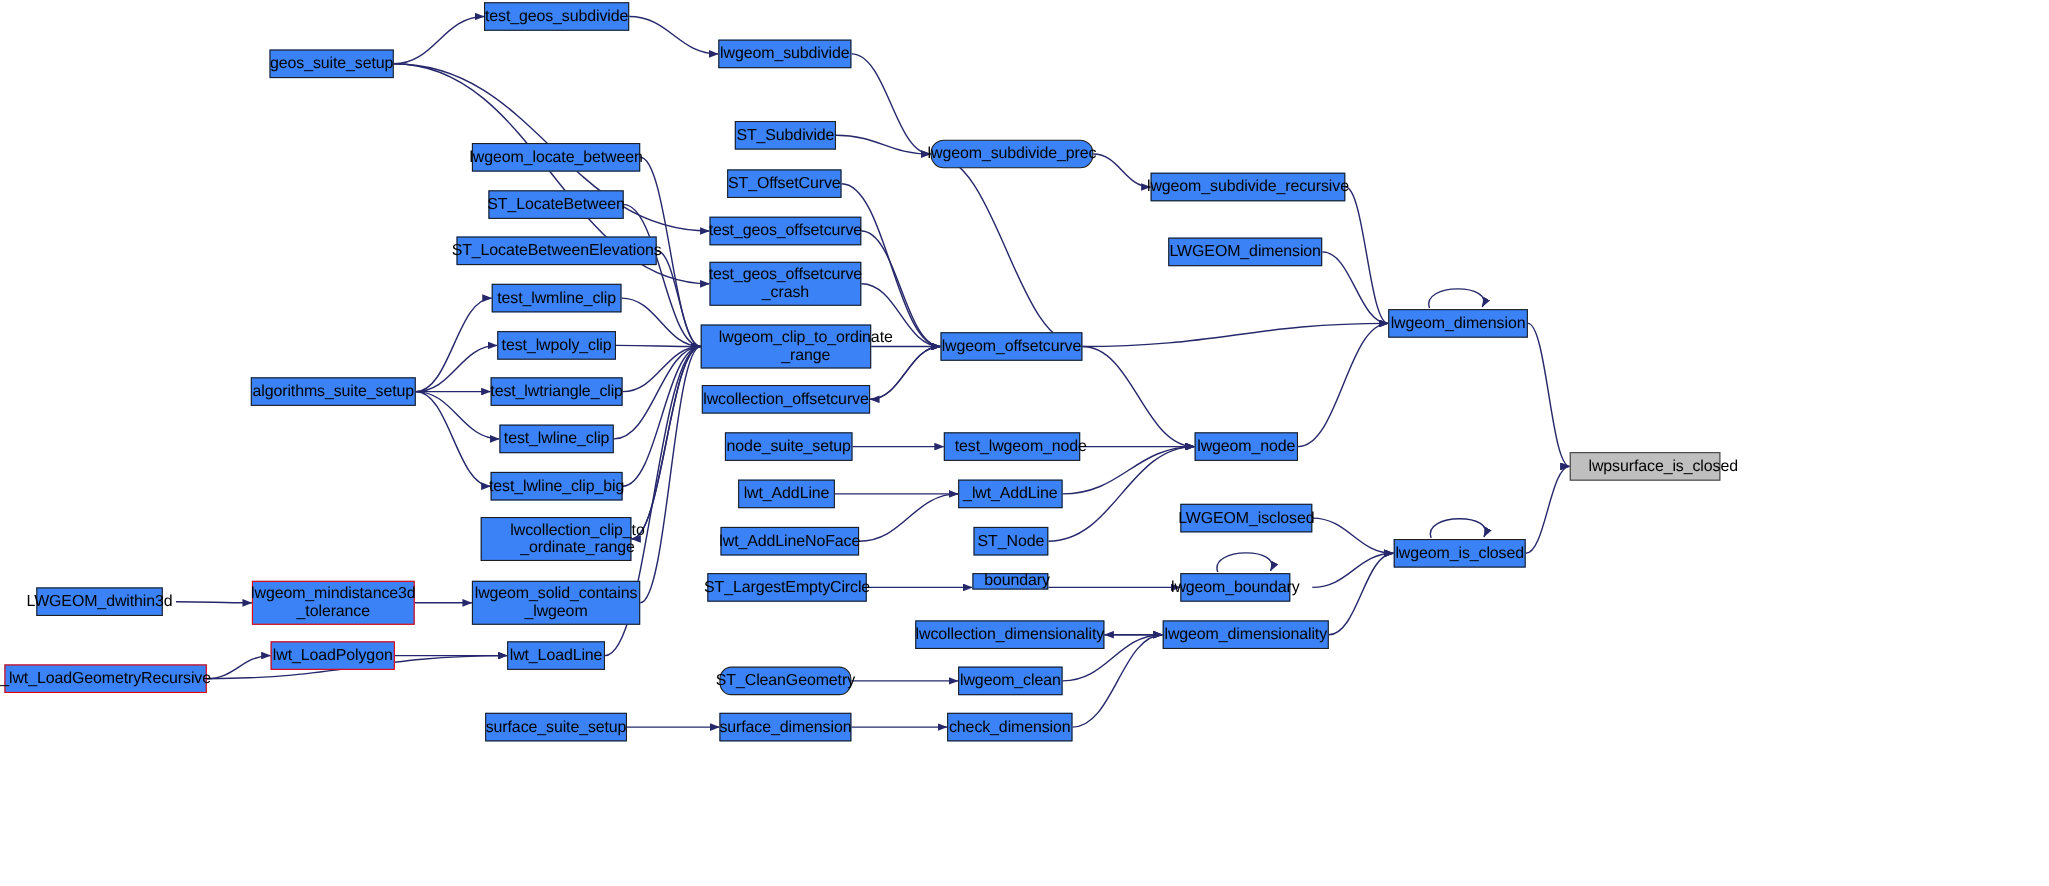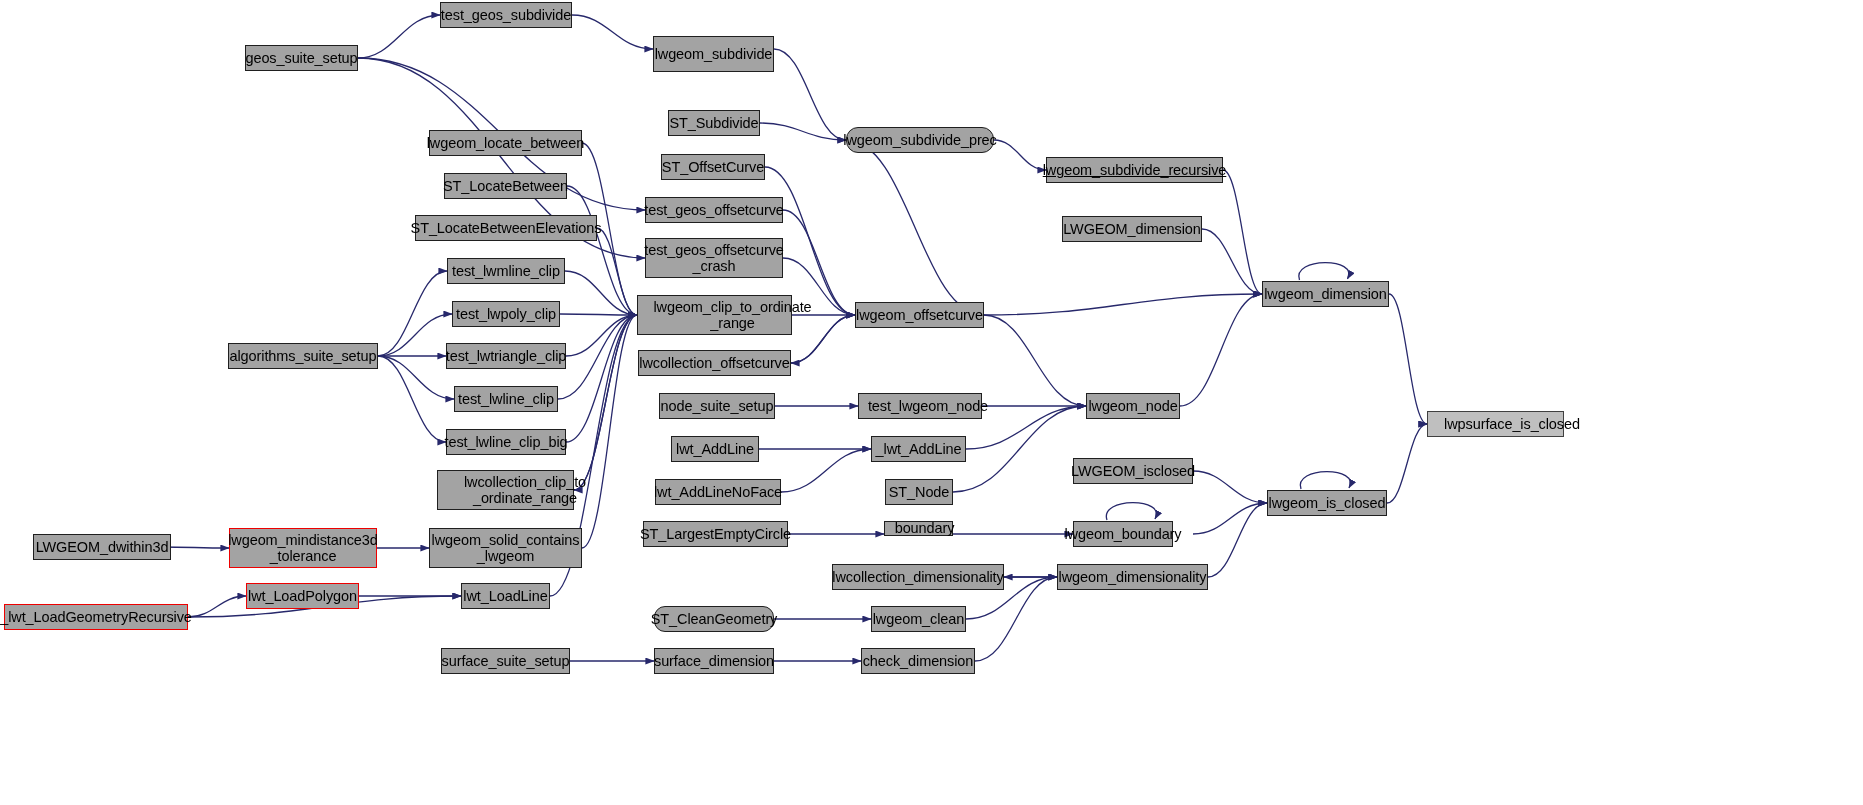--- a/index.html
+++ b/index.html
@@ -21,21 +21,21 @@
     left: 0;
     top: 0;
     width: 1863px;
     height: 805px;
     pointer-events: none;
   }
   .node {
     position: absolute;
     box-sizing: border-box;
     border: 1px solid #1f1f1f;
-    background: #a3a3a3;
+    background: #3b82f6;
     color: #000000;
     font-size: 14.5px;
     line-height: 1.12;
     display: flex;
     align-items: center;
     justify-content: center;
     text-align: center;
     white-space: pre-line;
     letter-spacing: -0.1px;
     z-index: 5;
@@ -122,24 +122,24 @@
         <path d="M774,619 C817.65,619 827.35,619 871,619" fill="none" stroke="#27286b" stroke-width="1.3" marker-end="url(#arrow)"></path>
         <path d="M966,619 C1006.95,619 1016.05,577 1057,577" fill="none" stroke="#27286b" stroke-width="1.3" marker-end="url(#arrow)"></path>
         <path d="M570,661 C607.8,661 616.2,661 654,661" fill="none" stroke="#27286b" stroke-width="1.3" marker-end="url(#arrow)"></path>
         <path d="M774,661 C813.15,661 821.85,661 861,661" fill="none" stroke="#27286b" stroke-width="1.3" marker-end="url(#arrow)"></path>
         <path d="M975,661 C1011.9,661 1020.1,577 1057,577" fill="none" stroke="#27286b" stroke-width="1.3" marker-end="url(#arrow)"></path>
       </g>
   </svg>
   <div id="node-layer">
       <div class="node" style="left: 245px; top: 45px; width: 113px; height: 26px;">geos_suite_setup</div>
       <div class="node" style="left: 440px; top: 2px; width: 132px; height: 26px;">test_geos_subdivide</div>
-      <div class="node" style="left: 653px; top: 36px; width: 121px; height: 36px;">lwgeom_subdivide</div>
+      <div class="node" style="left: 653px; top: 36px; width: 121px; height: 26px;">lwgeom_subdivide</div>
       <div class="node" style="left: 668px; top: 110px; width: 92px; height: 26px;">ST_Subdivide</div>
       <div class="node" style="left: 846px; top: 127px; width: 148px; height: 26px; border-radius: 12px;">lwgeom_subdivide_prec</div>
-      <div class="node" style="left: 1046px; top: 157px; width: 177px; height: 26px; text-decoration: underline;">lwgeom_subdivide_recursive</div>
+      <div class="node" style="left: 1046px; top: 157px; width: 177px; height: 26px;">lwgeom_subdivide_recursive</div>
       <div class="node" style="left: 429px; top: 130px; width: 153px; height: 26px;">lwgeom_locate_between</div>
       <div class="node" style="left: 444px; top: 173px; width: 123px; height: 26px;">ST_LocateBetween</div>
       <div class="node" style="left: 415px; top: 215px; width: 182px; height: 26px;">ST_LocateBetweenElevations</div>
       <div class="node" style="left: 661px; top: 154px; width: 104px; height: 26px;">ST_OffsetCurve</div>
       <div class="node" style="left: 645px; top: 197px; width: 138px; height: 26px;">test_geos_offsetcurve</div>
       <div class="node" style="left: 645px; top: 238px; width: 138px; height: 40px;">test_geos_offsetcurve
 _crash</div>
       <div class="node" style="left: 1062px; top: 216px; width: 140px; height: 26px;">LWGEOM_dimension</div>
       <div class="node" style="left: 1262px; top: 281px; width: 127px; height: 26px;">lwgeom_dimension</div>
       <div class="node" style="left: 447px; top: 258px; width: 118px; height: 26px;">test_lwmline_clip</div>
@@ -159,21 +159,21 @@
       <div class="node" style="left: 1086px; top: 393px; width: 94px; height: 26px;">lwgeom_node</div>
       <div class="node" style="left: 671px; top: 436px; width: 88px; height: 26px;">lwt_AddLine</div>
       <div class="node" style="left: 871px; top: 436px; width: 95px; height: 26px;">_lwt_AddLine</div>
       <div class="node" style="left: 655px; top: 479px; width: 126px; height: 26px;">lwt_AddLineNoFace</div>
       <div class="node" style="left: 885px; top: 479px; width: 68px; height: 26px;">ST_Node</div>
       <div class="node" style="left: 1073px; top: 458px; width: 120px; height: 26px;">LWGEOM_isclosed</div>
       <div class="node" style="left: 1267px; top: 490px; width: 120px; height: 26px;">lwgeom_is_closed</div>
       <div class="node" style="left: 643px; top: 521px; width: 145px; height: 26px;">ST_LargestEmptyCircle</div>
       <div class="node" style="left: 884px; top: 521px; width: 69px; height: 15px; padding-left: 12px;">boundary</div>
       <div class="node" style="left: 1073px; top: 521px; width: 100px; height: 26px;">lwgeom_boundary</div>
-      <div class="node" style="left: 33px; top: 534px; width: 138px; height: 26px;">LWGEOM_dwithin3d</div>
+      <div class="node" style="left: 33px; top: 534px; width: 115px; height: 26px;">LWGEOM_dwithin3d</div>
       <div class="node red" style="left: 229px; top: 528px; width: 148px; height: 40px;">lwgeom_mindistance3d
 _tolerance</div>
       <div class="node" style="left: 429px; top: 528px; width: 153px; height: 40px;">lwgeom_solid_contains
 _lwgeom</div>
       <div class="node" style="left: 832px; top: 564px; width: 172px; height: 26px;">lwcollection_dimensionality</div>
       <div class="node" style="left: 1057px; top: 564px; width: 151px; height: 26px;">lwgeom_dimensionality</div>
       <div class="node red" style="left: 246px; top: 583px; width: 113px; height: 26px;">lwt_LoadPolygon</div>
       <div class="node" style="left: 461px; top: 583px; width: 89px; height: 26px;">lwt_LoadLine</div>
       <div class="node red" style="left: 4px; top: 604px; width: 184px; height: 26px;">_lwt_LoadGeometryRecursive</div>
       <div class="node" style="left: 654px; top: 606px; width: 120px; height: 26px; border-radius: 11px;">ST_CleanGeometry</div>

